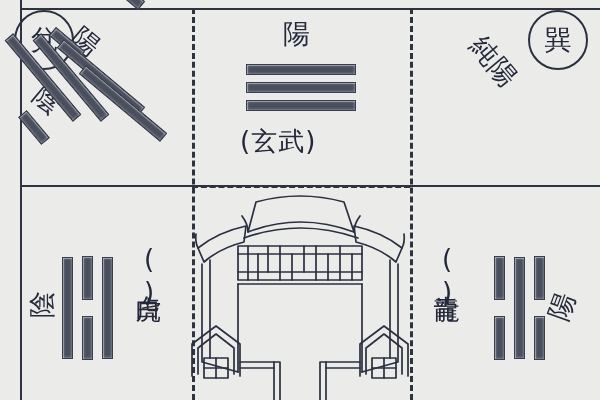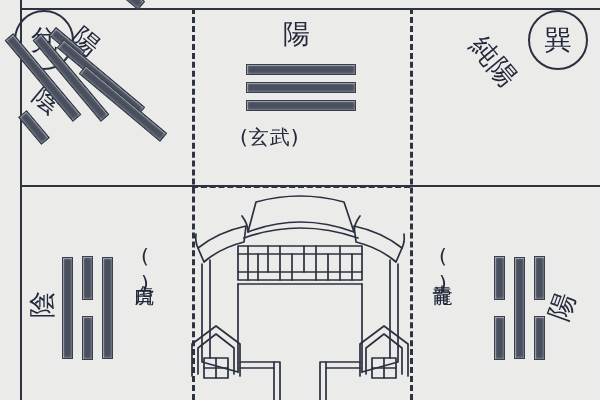--- a/index.html
+++ b/index.html
@@ -84,21 +84,21 @@
 
   
   .label {
     position: absolute;
     font-family: "DejaVu Sans", "Liberation Sans", sans-serif;
     color: #23283a;
     white-space: nowrap;
     letter-spacing: 1px;
   }
   .label.big   { font-size: 27px; }
-  .label.med   { font-size: 20px; }
+  .label.med   { font-size: 26px; }
   .label.vert  { writing-mode: vertical-rl; text-orientation: upright; }
 
   
   .circle-name {
     position: absolute;
     width: 56px; height: 56px;
     border: 2px solid #2b3040;
     border-radius: 50%;
     display: flex;
     align-items: center;

